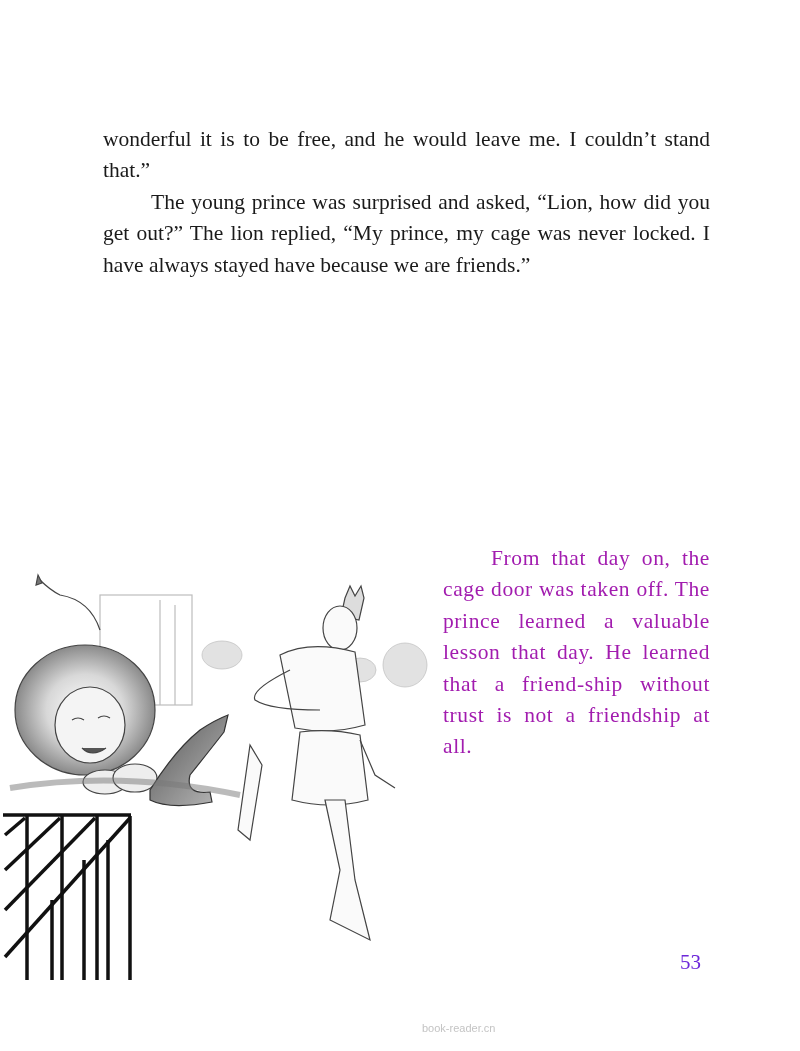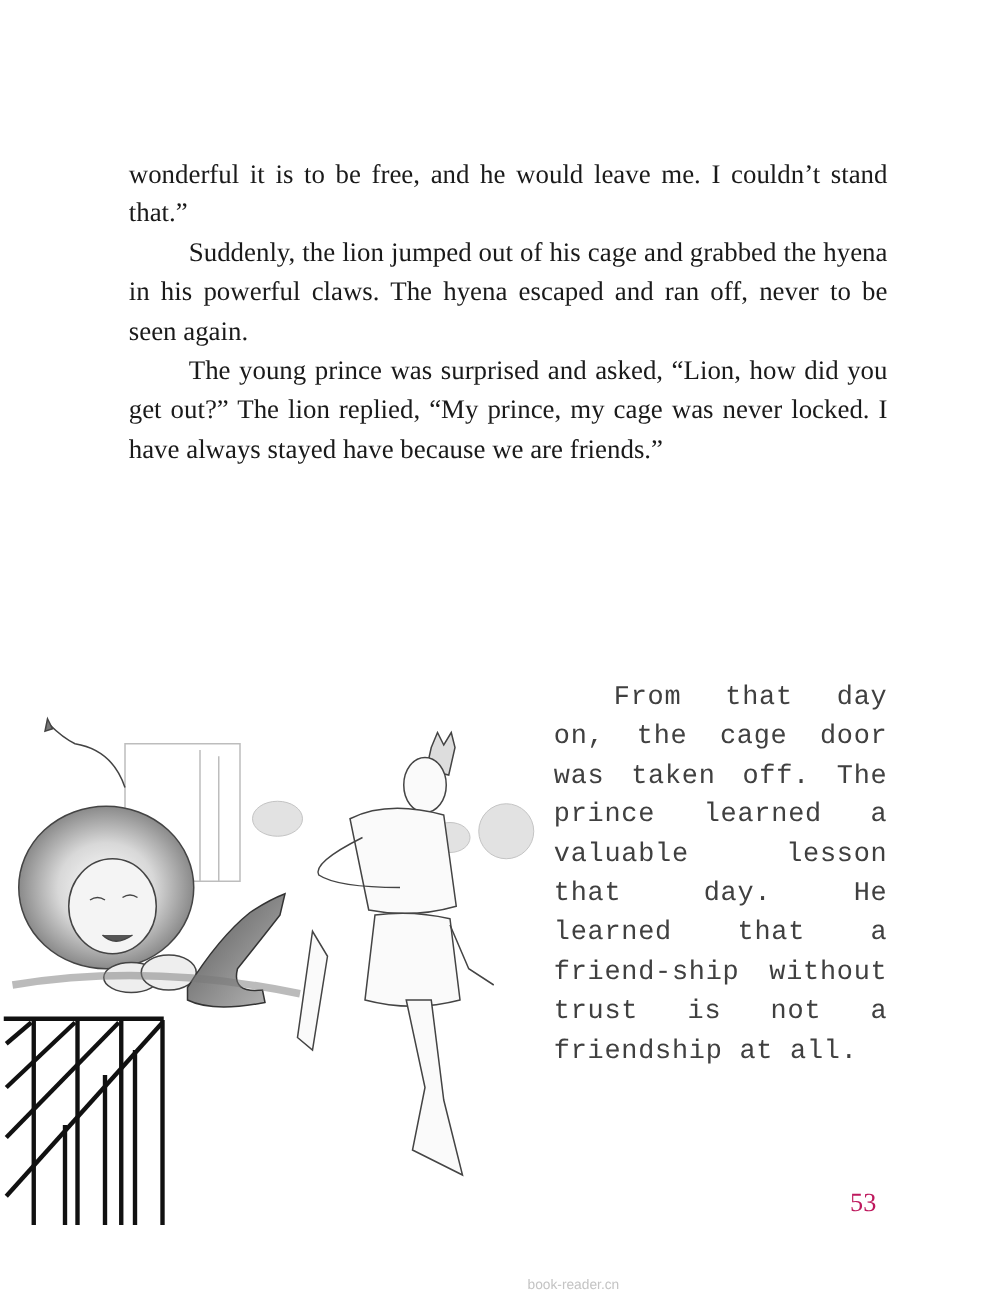--- a/index.html
+++ b/index.html
@@ -8,45 +8,44 @@
     .text-block {
       position: absolute; left: 103px; top: 124px; width: 607px;
       font-family: "Liberation Serif", "DejaVu Serif", serif;
       font-size: 21.5px; line-height: 31.4px; color: #1a1a1a;
       text-align: justify;
     }
     .text-block p { margin: 0; }
     .text-block p.indent { text-indent: 48px; }
     .side-block {
       position: absolute; left: 443px; top: 543px; width: 267px;
-      font-family: Liberation Mono, monospace;
-      font-size: 21.5px; line-height: 31.4px; color: #404040;
+      font-family: Liberation Serif, serif;
+      font-size: 21.5px; line-height: 31.4px; color: #a21caf;
       text-align: justify; letter-spacing: 0.6px;
     }
     .side-block p { margin: 0; text-indent: 48px; }
     .page-number {
       position: absolute; left: 680px; top: 950px;
       font-family: "Liberation Serif", "DejaVu Serif", serif;
-      font-size: 21px; color: #be185d;
+      font-size: 21px; color: #6d28d9;
     }
     .watermark {
       position: absolute; left: 422px; top: 1022px;
       font-family: "Liberation Sans", "DejaVu Sans", sans-serif;
       font-size: 11px; color: #c4c4c4;
     }
     .illustration { position: absolute; left: 0; top: 560px; width: 430px; height: 420px; }
   </style>
 </head>
 <body>
 
 <div class="page">
 
   <div class="text-block">
     <p>wonderful it is to be free, and he would leave me. I couldn’t stand that.”</p>
-    <p class="indent">Suddenly, the lion jumped out of his cage and grabbed the hyena in his powerful claws. The hyena escaped and ran off, never to be seen again.</p>
     <p class="indent">The young prince was surprised and asked, “Lion, how did you get out?” The lion replied, “My prince, my cage was never locked. I have always stayed have because we are friends.”</p>
   </div>
 
   <svg class="illustration" viewBox="0 0 430 420" xmlns="http://www.w3.org/2000/svg">
     <defs>
       <radialGradient id="mane" cx="50%" cy="50%" r="50%">
         <stop offset="0%" stop-color="#ffffff"></stop>
         <stop offset="55%" stop-color="#d8d8d8"></stop>
         <stop offset="100%" stop-color="#8a8a8a"></stop>
       </radialGradient>

